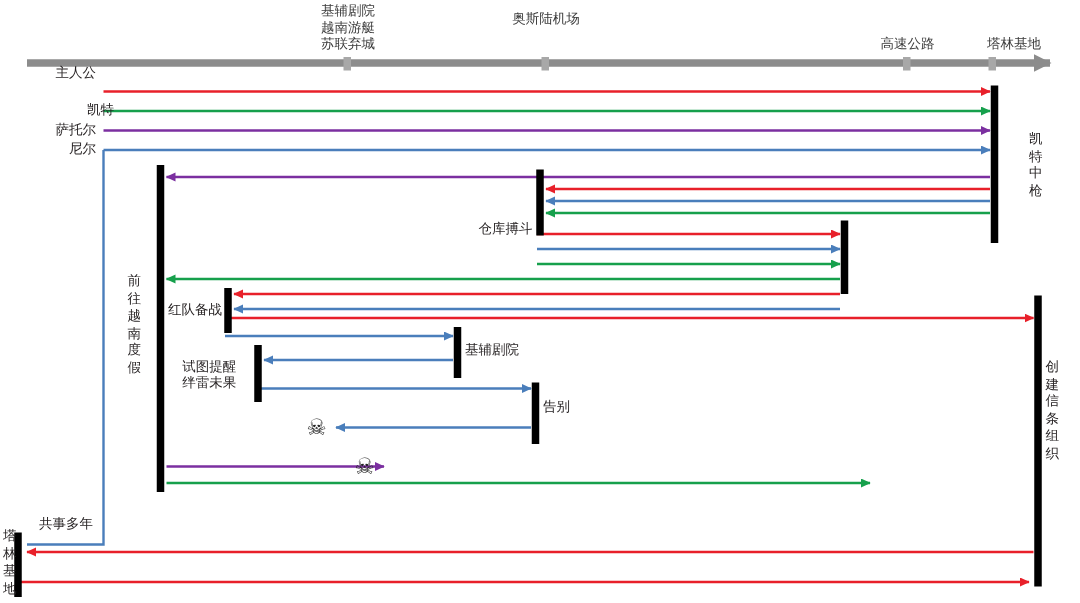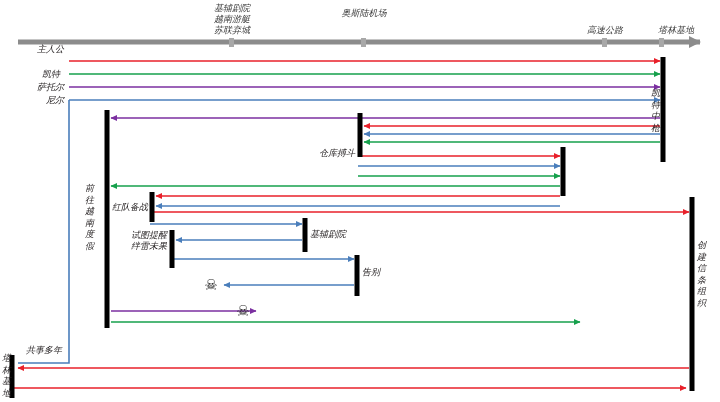--- a/index.html
+++ b/index.html
@@ -23,21 +23,20 @@
     top: 0;
     width: 720px;
     height: 402px;
   }
   .lbl {
     position: absolute;
     font-size: 9px;
     color: #231f20;
     line-height: 11px;
     white-space: nowrap;
-    font-style: italic;
   }
   .lbl-axis {
     text-align: center;
     font-size: 9px;
     line-height: 11px;
     color: #3b3b3b;
   }
   .lbl-right {
     text-align: right;
   }
@@ -143,35 +142,35 @@
     <div>奥斯陆机场</div>
   </div>
   <div class="lbl lbl-axis" style="left:573px; top:25px; width:64px;">
     <div>高速公路</div>
   </div>
   <div class="lbl lbl-axis" style="left:630px; top:25px; width:64px;text-align:right;">
     <div>塔林基地</div>
   </div>
 
   <div class="lbl lbl-right" style="left:6px; top:44px; width:58px;"><span>主人公</span></div>
-  <div class="lbl lbl-right" style="left:2px; top:69px; width:58px;"><span>凯特</span></div>
+  <div class="lbl lbl-right" style="left:18px; top:69px; width:58px;"><span>凯特</span></div>
   <div class="lbl lbl-right" style="left:6px; top:82px; width:58px;"><span>萨托尔</span></div>
   <div class="lbl lbl-right" style="left:6px; top:95px; width:58px;"><span>尼尔</span></div>
 
-  <div class="lbl lbl-vert" style="left:650px; top:88px;"><span>凯特中枪</span></div>
+  <div class="lbl lbl-vert" style="left:685px; top:88px;"><span>凯特中枪</span></div>
 
   <div class="lbl lbl-vert" style="left:84px; top:183px;"><span>前往越南度假</span></div>
 
   <div class="lbl lbl-right" style="left:300px; top:148px; width:55px;"><span>仓库搏斗</span></div>
 
   <div class="lbl lbl-right" style="left:96px; top:202px; width:52px;"><span>红队备战</span></div>
 
   <div class="lbl" style="left:310px; top:229px;"><span>基辅剧院</span></div>
 
-  <div class="lbl lbl-right" style="left:112px; top:230px; width:55px;">
+  <div class="lbl lbl-right" style="left:112px; top:240px; width:55px;text-align:center;">
     <div>试图提醒</div>
     <div>绊雷未果</div>
   </div>
 
   <div class="lbl" style="left:362px; top:267px;"><span>告别</span></div>
 
   <div class="lbl lbl-vert" style="left:696px; top:240px;"><span>创建信条组织</span></div>
 
   <div class="lbl lbl-vert" style="left:1px; top:353px;"><span>塔林基地</span></div>
 

